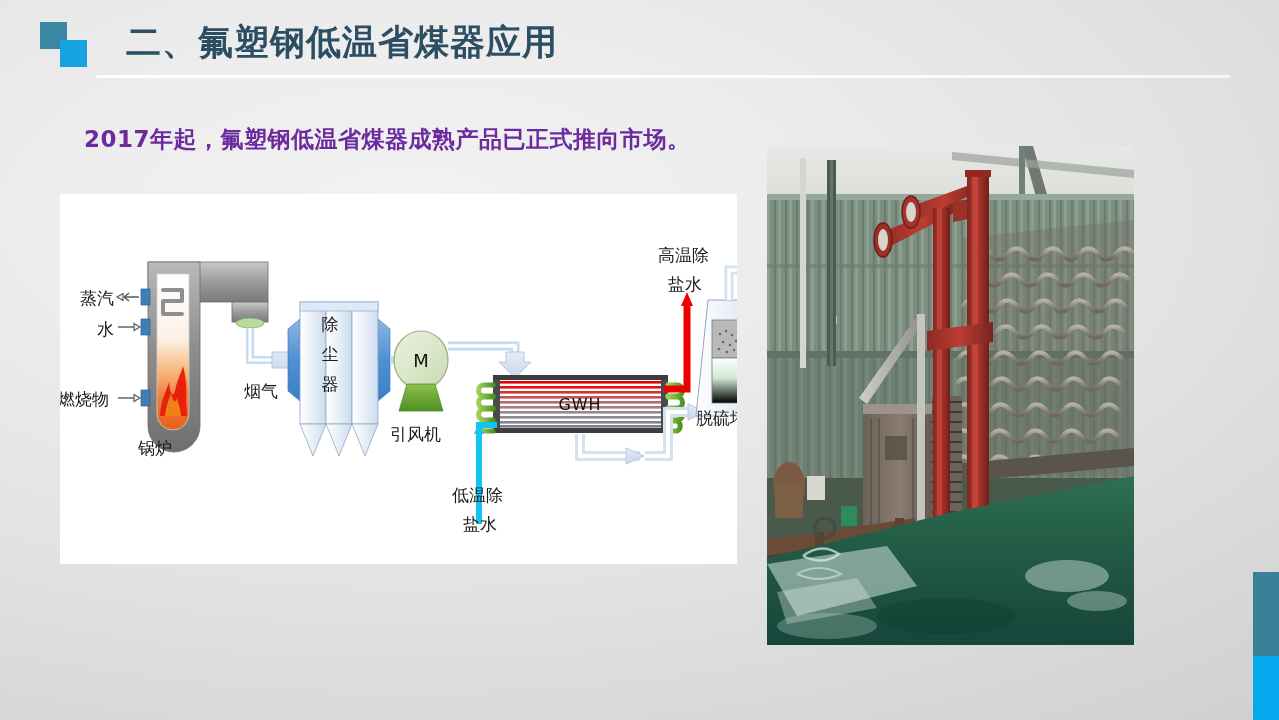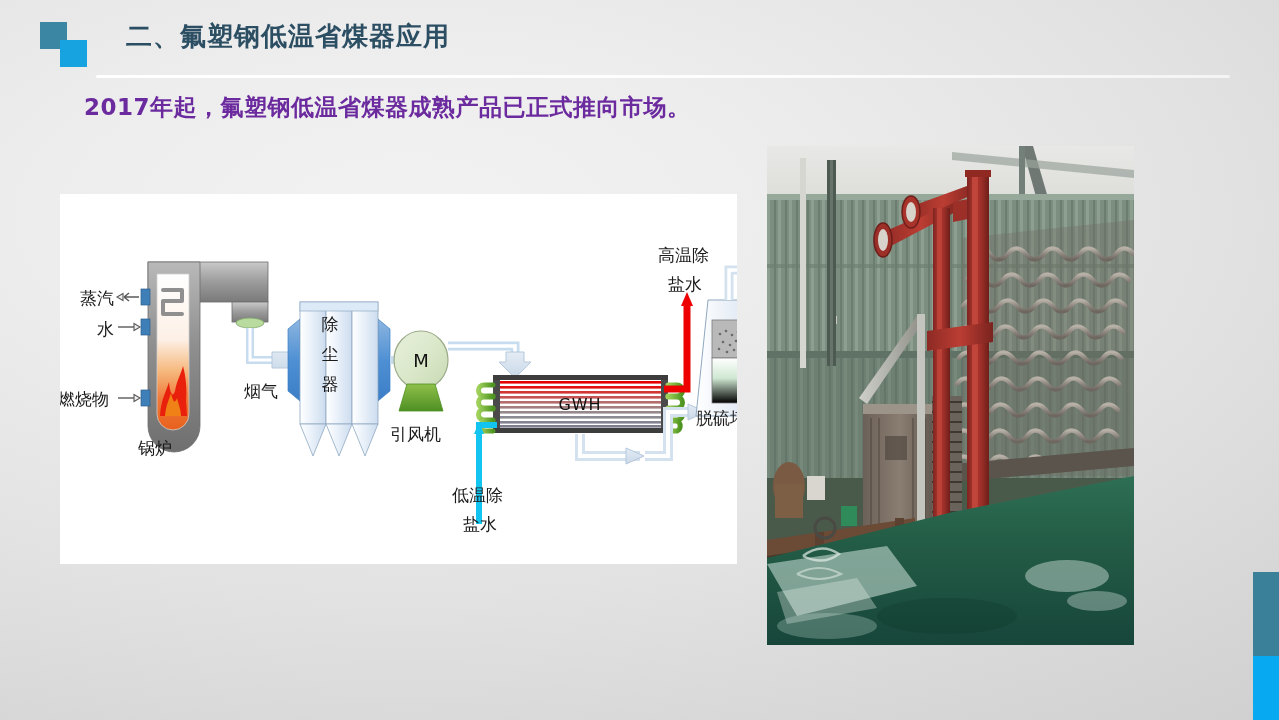--- a/index.html
+++ b/index.html
@@ -12,31 +12,31 @@
     position:relative;width:1279px;height:720px;
     background:
       radial-gradient(ellipse 130% 110% at 32% 30%, #f2f2f2 0%, #ededed 22%, #e2e2e2 48%, #d6d6d6 70%, #cdcdcd 88%, #c9c9c9 100%);
   }
   
   .logo-sq{position:absolute;}
   .logo-a{left:40px;top:22px;width:27px;height:27px;background:#3b87a3;}
   .logo-b{left:60px;top:40px;width:27px;height:27px;background:#17a3e0;}
   .title{
     position:absolute;left:126px;top:19px;
-    font-size:26px;font-weight:bold;color:#2c4e63;
+    font-size:35px;font-weight:bold;color:#2c4e63;
     letter-spacing:1px;white-space:nowrap;
     font-family:"DejaVu Sans","Liberation Sans",sans-serif;
   }
   .hdr-rule{
     position:absolute;left:96px;top:75px;width:1134px;height:3px;
     background:linear-gradient(to right,#ffffff 0%,#fdfdfd 60%,#f4f4f4 100%);
     border-radius:2px;
   }
   .subtitle{
-    position:absolute;left:84px;top:92px;
+    position:absolute;left:84px;top:124px;
     font-size:23px;font-weight:bold;color:#6b2a9e;
     white-space:nowrap;letter-spacing:0.5px;
   }
   
   .accent-top{position:absolute;left:1253px;top:572px;width:26px;height:84px;background:#3a8099;}
   .accent-bot{position:absolute;left:1253px;top:656px;width:26px;height:64px;background:#07a9f0;}
 
   
   #diagram{
     position:absolute;left:60px;top:194px;width:677px;height:370px;

